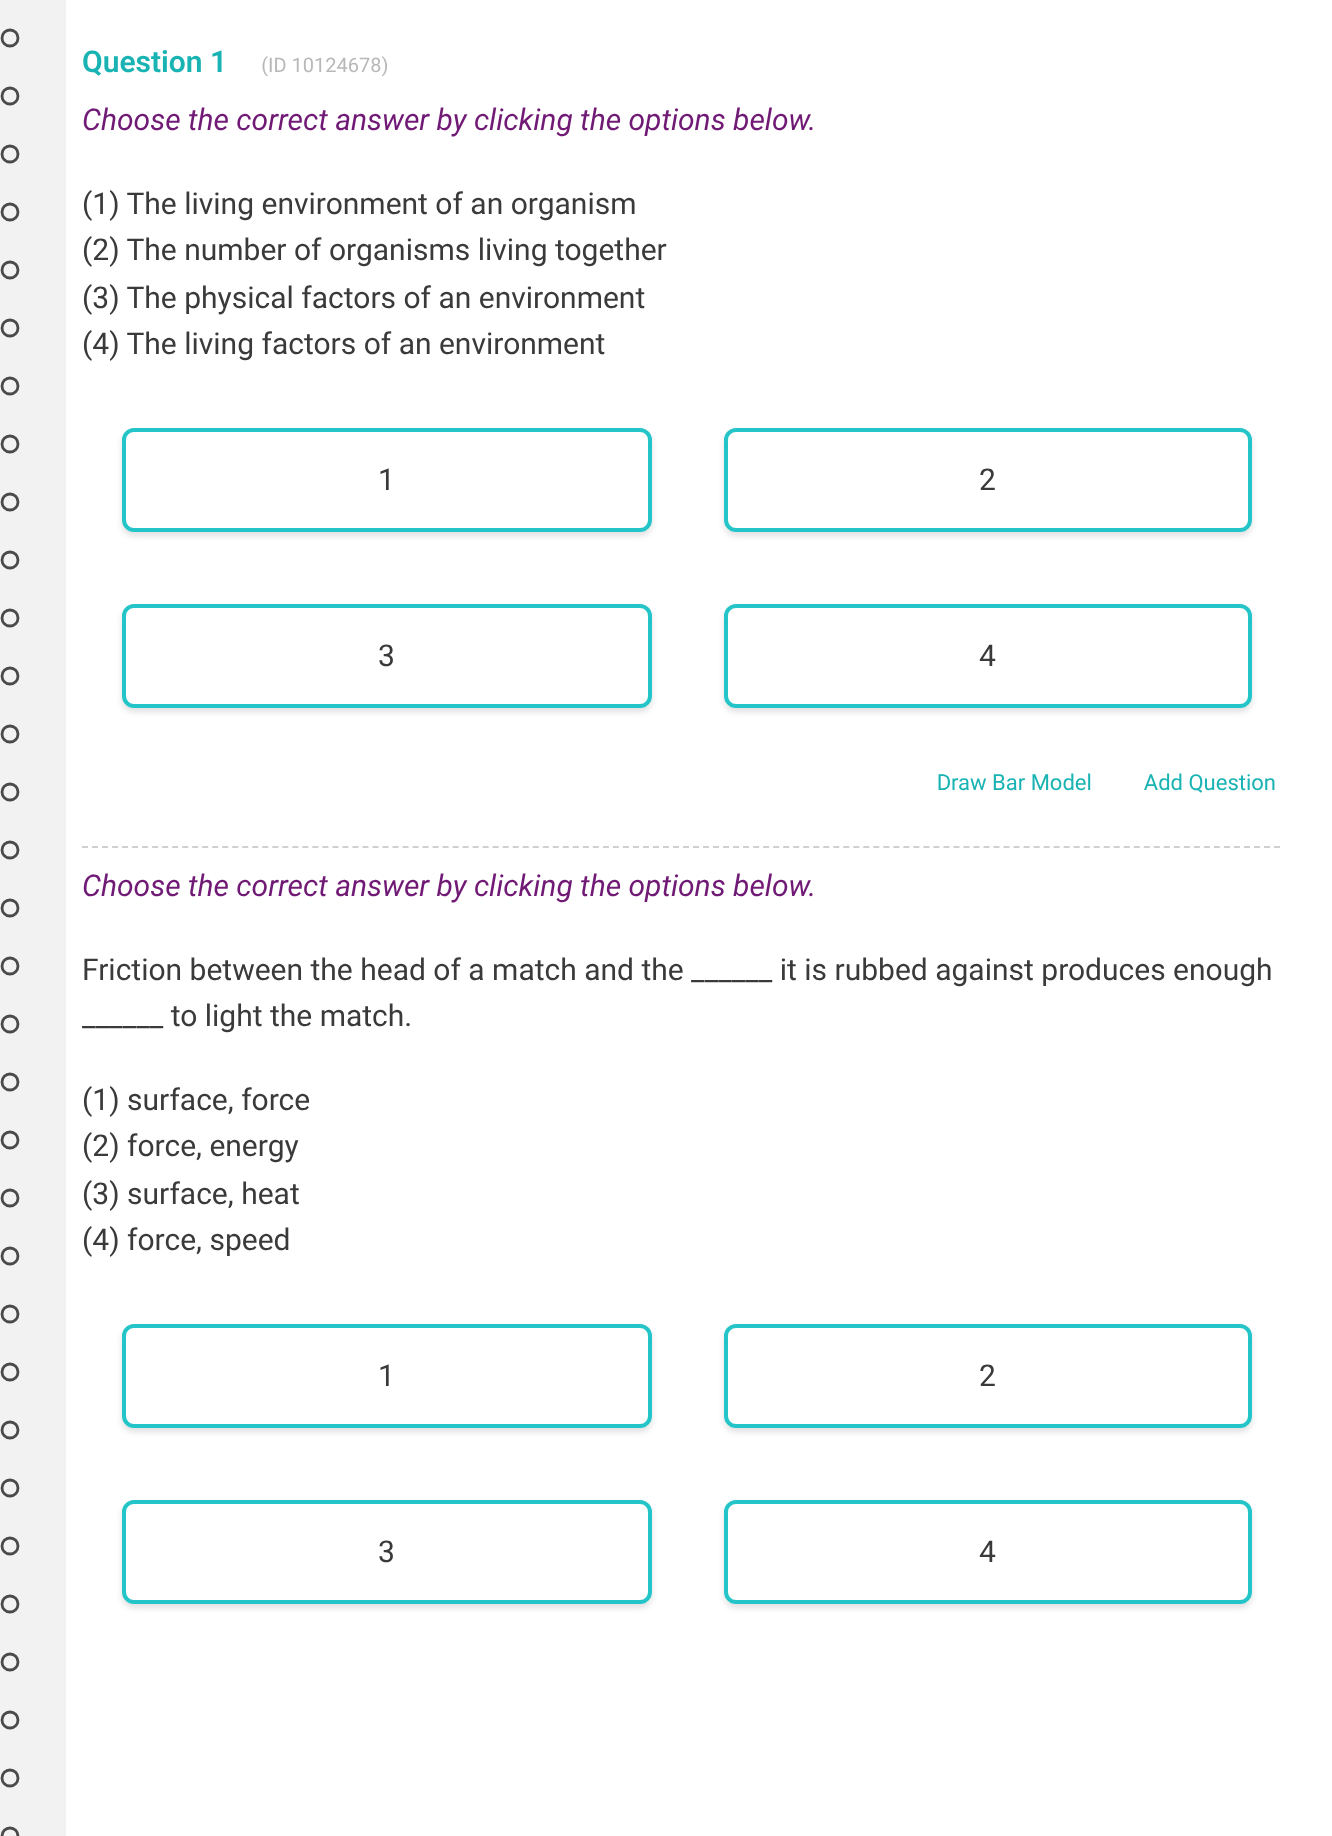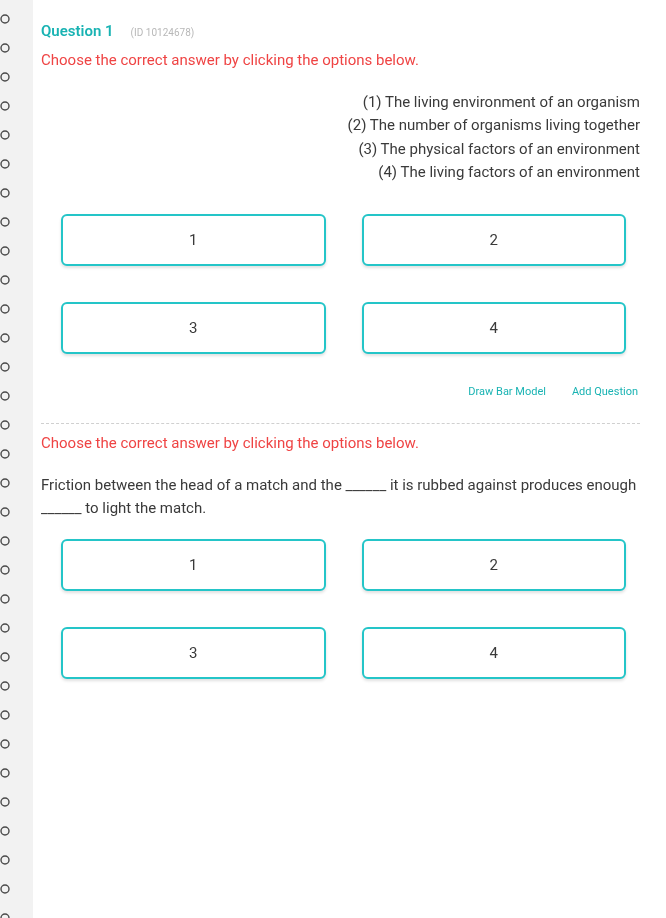--- a/index.html
+++ b/index.html
@@ -45,34 +45,34 @@
       font-weight: 600;
       font-size: 15px;
     }
     .question-id {
       color: #b8b8b8;
       font-size: 10px;
       font-weight: 400;
       text-align: right;
     }
     .instruction {
-      color: #ef4444;
+      font-style: italic;
+      color: #701a75;
       margin-bottom: 20px;
       font-size: 15px;
     }
     .question-text {
       color: #3a3a3a;
       margin-bottom: 20px;
       font-size: 15px;
     }
     .choices {
       color: #3a3a3a;
       margin-bottom: 30px;
       font-size: 15px;
-      text-align: right;
     }
     .choices div {
       line-height: 1.55;
     }
     .option-grid {
       display: grid;
       grid-template-columns: 1fr 1fr;
       column-gap: 36px;
       row-gap: 36px;
       padding: 0 14px 0 20px;
@@ -301,20 +301,26 @@
         <span class="action-link">Draw Bar Model</span>
         <span class="action-link">Add Question</span>
       </div>
     </div>
 
     <hr class="divider">
 
     <div class="question-block">
       <div class="instruction">Choose the correct answer by clicking the options below.</div>
       <div class="question-text">Friction between the head of a match and the ______ it is rubbed against produces enough ______ to light the match.</div>
+      <div class="choices">
+        <div>(1) surface, force</div>
+        <div>(2) force, energy</div>
+        <div>(3) surface, heat</div>
+        <div>(4) force, speed</div>
+      </div>
       <div class="option-grid" style="margin-bottom:10px;">
         <div class="option-button">1</div>
         <div class="option-button">2</div>
         <div class="option-button">3</div>
         <div class="option-button">4</div>
       </div>
     </div>
 
   </div>
 </div>

